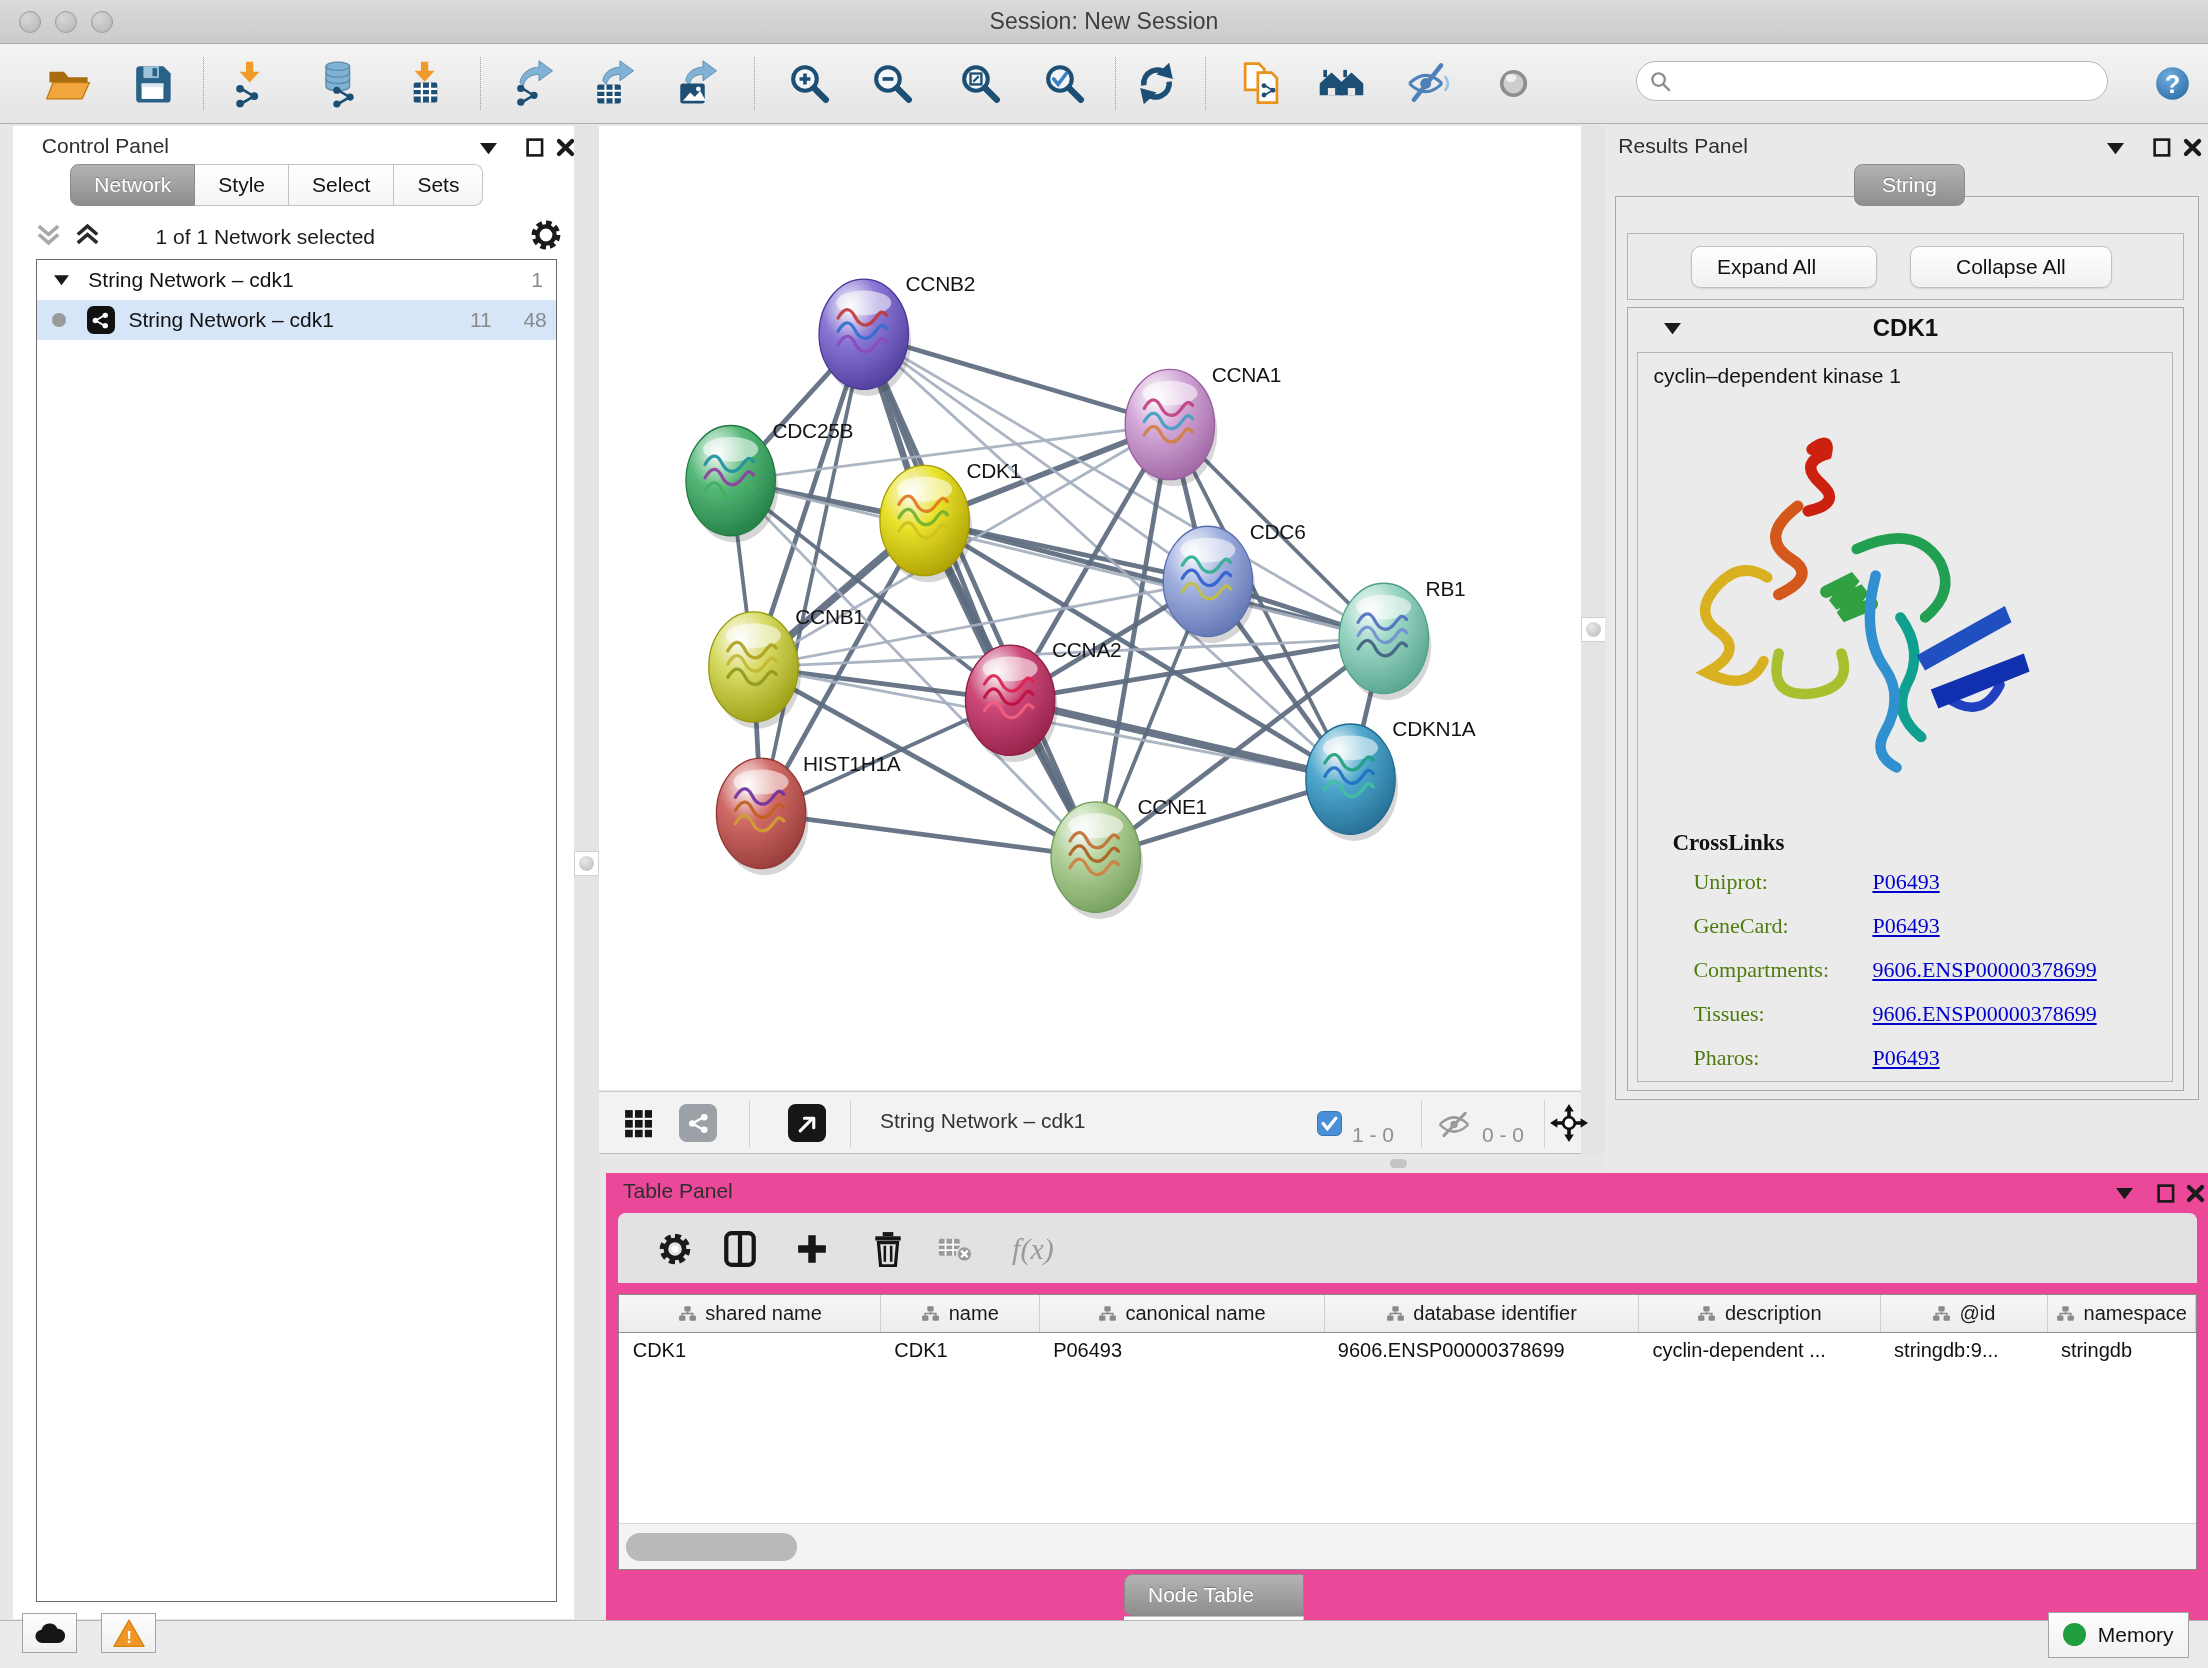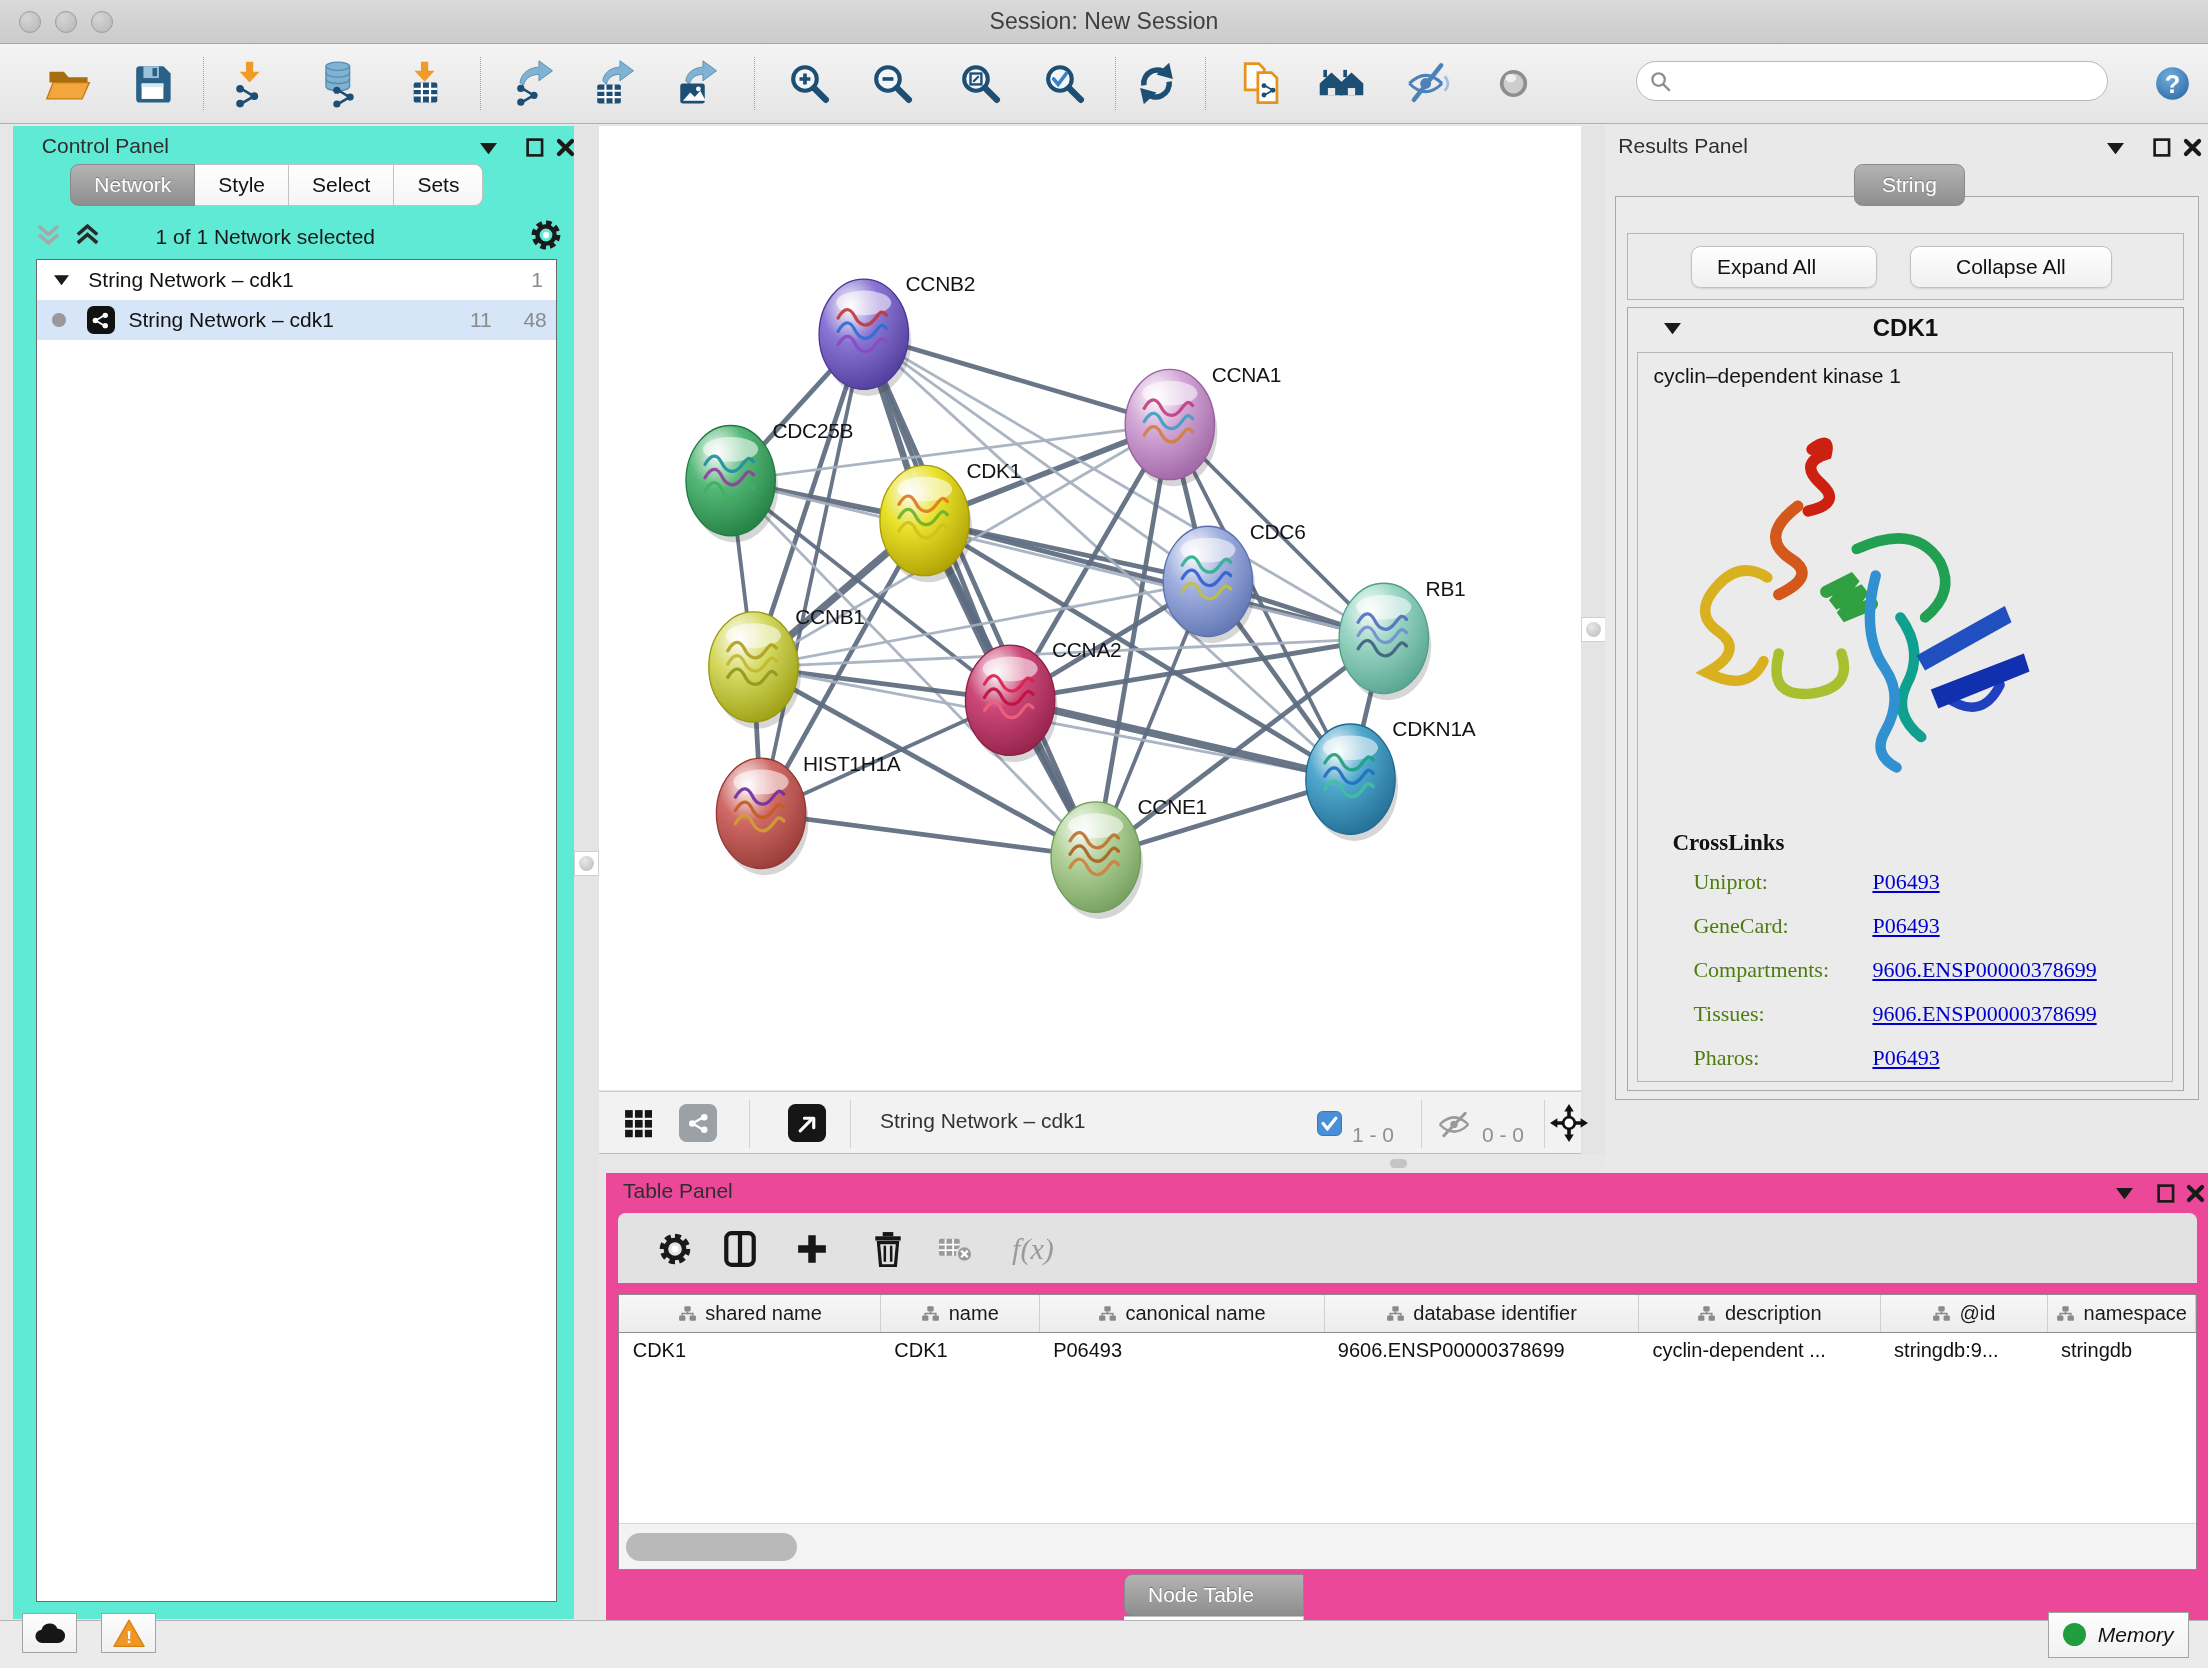--- a/index.html
+++ b/index.html
@@ -36,21 +36,21 @@
   .seg .tab.sel { background:linear-gradient(#b3b3b3,#8e8e8e); color:#fff;
     text-shadow:0 -1px 1px rgba(0,0,0,.3); border-color:#8a8a8a; }
   .btn { background:linear-gradient(#ffffff,#f0f0f0); border:1px solid #c0c0c0; border-radius:9.5px;
     font-size:21px; color:#111; padding:7.6px 25px; box-shadow:0 1px 1.9px rgba(0,0,0,.10); }
   .knob { position:absolute; width:25px; height:25px; background:#fff; border:1px solid #d0d0d0;
     display:flex; align-items:center; justify-content:center; }
   .knob i { width:15px; height:15px; border-radius:50%;
     background:radial-gradient(circle at 38% 32%, #e8e8e8, #b9b9b9); display:block; }
 
   
-  #control-panel { position:absolute; left:13.3px; top:126px; width:561px; height:1493px; background:#5eead4; }
+  #control-panel { position:absolute; left:13.3px; top:126px; width:561px; height:1493px; background:#ffffff; }
   #cp-title { position:absolute; left:28.5px; top:7.6px; }
   #cp-tri { position:absolute; left:467px; top:17px; } #cp-sq { position:absolute; left:512px; top:11.4px; }
   #cp-x { position:absolute; left:542px; top:11.4px; }
   #control-tabs { position:absolute; left:57px; top:38px; }
   #cp-chevs { position:absolute; left:23px; top:97px; display:flex; gap:13.3px; }
   #cp-selstatus { position:absolute; left:0; right:57px; top:99px; text-align:center; font-size:21px; color:#1a1a1a; }
   #cp-gear { position:absolute; left:517px; top:93px; }
   #tree-box { position:absolute; left:23px; top:133px; width:521px; height:1343px;
     background:#fff; border:1.9px solid #6b6b6b; }
   .tree-row { height:40px; display:flex; align-items:center; font-size:21px; color:#111; }
@@ -128,21 +128,21 @@
   #scroll-thumb { position:absolute; left:6.7px; top:8.6px; width:171px; height:28.5px; border-radius:14.3px; background:#b9b9b9; }
   #table-tabs { position:absolute; left:518px; top:401px;flex-direction:column; }
 
   
   #statusbar { position:absolute; left:0; top:1620px; width:2208px; height:49px;
     background:#ebebeb; border-top:1px solid #b5b5b5; }
   .sb-btn { position:absolute; top:-7.6px; width:55px; height:40px; background:linear-gradient(#fdfdfd,#f0f0f0);
     border:1.9px solid #a3a3a3; display:flex; align-items:center; justify-content:center; }
   #memory-btn { position:absolute; left:2048px; top:-9.5px; width:141px; height:46px;
     background:linear-gradient(#fdfdfd,#f1f1f1); border:1.9px solid #a3a3a3;
-    display:flex; align-items:center; justify-content:center; gap:11.4px; font-size:21px; color:#111;font-style:italic; }
+    display:flex; align-items:center; justify-content:center; gap:11.4px; font-size:21px; color:#111; }
   #memory-dot { width:23px; height:23px; border-radius:50%; background:#1f9d3f; }
 </style>
 </head>
 <body>
 
 <svg width="0" height="0" style="position:absolute" aria-hidden="true">
   <defs>
     <symbol id="sym-tri" viewBox="0 0 12 8">
         <polygon points="0,0 12,0 6,8" fill="#1a1a1a"></polygon>
       </symbol>

